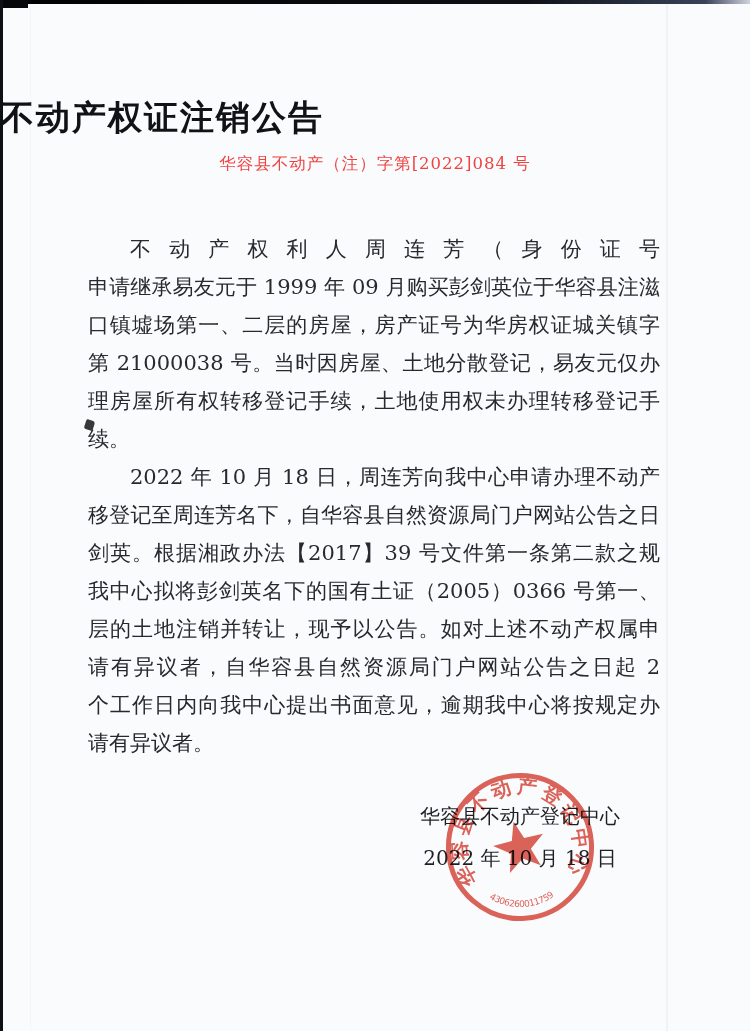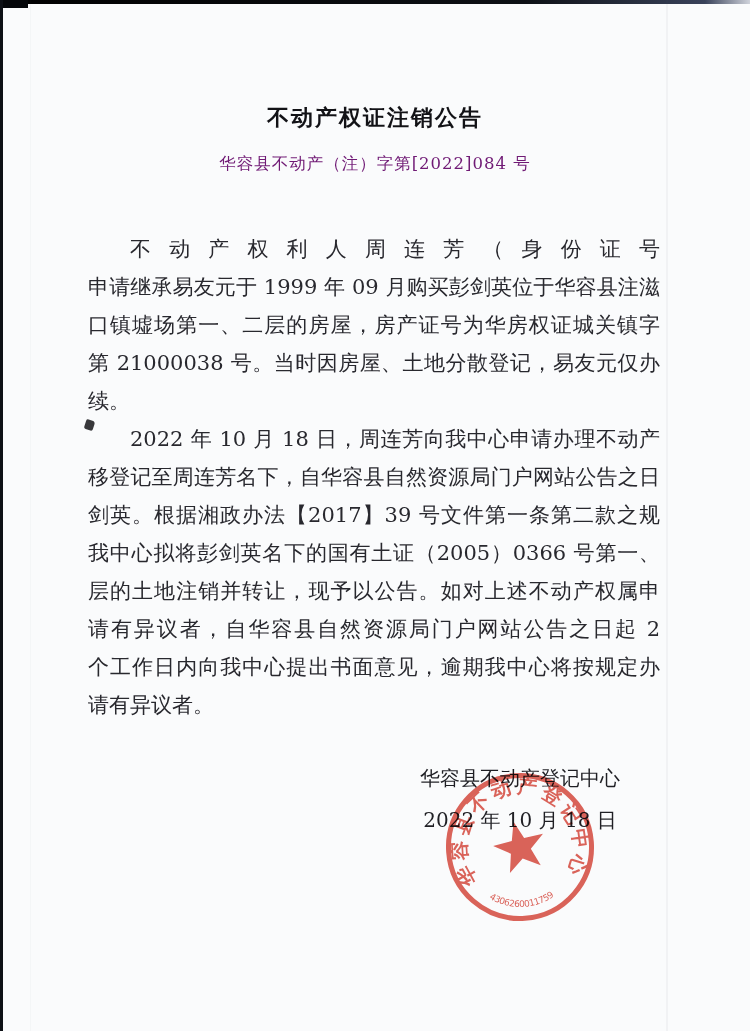--- a/index.html
+++ b/index.html
@@ -17,31 +17,30 @@
     background: linear-gradient(to right, #000 0%, #0d1015 70%, #39425a 94%, rgba(80,90,120,.25) 100%); }
   .edge-top-corner { position: absolute; top: 0; left: 0; width: 28px; height: 8px; background: #05070a; }
   .edge-left { position: absolute; top: 0; left: 0; width: 3px; height: 1031px; background: #0d1015; }
   .crease-1 { position: absolute; top: 0; left: 666px; width: 2px; height: 1031px; background: rgba(70,80,100,0.05); }
   .crease-2 { position: absolute; top: 0; left: 30px; width: 1px; height: 1031px; background: rgba(70,80,100,0.03); }
   .speck { position: absolute; left: 85px; top: 420px; width: 9px; height: 10px;
     background: #1c1c20; border-radius: 2px 3px 2px 2px; opacity: .88; transform: rotate(18deg); }
 
   .doc-title {
     margin: 0; padding-top: 96px;
-    text-align: center;
-    font-size: 22px; line-height: 42px;
+    font-size: 34px; line-height: 42px;
     font-weight: 700; letter-spacing: 2px;
     color: #121216;
   }
   .doc-no {
     margin-top: 14px;
     text-align: center;
     font-size: 16.5px; line-height: 24px;
     letter-spacing: 1px;
-    color: #701a75;
+    color: #ef4444;
   }
 
   .body-text {
     margin: 54px 90px 0 88px;
     font-size: 21px;
     color: #28282e;
   }
   .line {
     line-height: 38px; height: 38px;
     text-align: justify; text-align-last: justify;
@@ -88,20 +87,21 @@
   <div class="speck"></div>
 
   <h1 class="doc-title">不动产权证注销公告</h1>
   <div class="doc-no">华容县不动产（注）字第[2022]084 号</div>
 
   <div class="body-text">
     <div class="line indent">不动产权利人周连芳（身份证号 4306231934XXXXXXXX），</div>
     <div class="line">申请继承易友元于 1999 年 09 月购买彭剑英位于华容县注滋</div>
     <div class="line">口镇墟场第一、二层的房屋，房产证号为华房权证城关镇字</div>
     <div class="line">第 21000038 号。当时因房屋、土地分散登记，易友元仅办</div>
+    <div class="line">理房屋所有权转移登记手续，土地使用权未办理转移登记手</div>
     <div class="line end">续。</div>
     <div class="line indent">2022 年 10 月 18 日，周连芳向我中心申请办理不动产转</div>
     <div class="line">移登记至周连芳名下，自华容县自然资源局门户网站公告之日起</div>
     <div class="line">剑英。根据湘政办法【2017】39 号文件第一条第二款之规定，</div>
     <div class="line">我中心拟将彭剑英名下的国有土证（2005）0366 号第一、二</div>
     <div class="line">层的土地注销并转让，现予以公告。如对上述不动产权属申</div>
     <div class="line">请有异议者，自华容县自然资源局门户网站公告之日起 2</div>
     <div class="line">个工作日内向我中心提出书面意见，逾期我中心将按规定办</div>
     <div class="line end">请有异议者。</div>
   </div>

